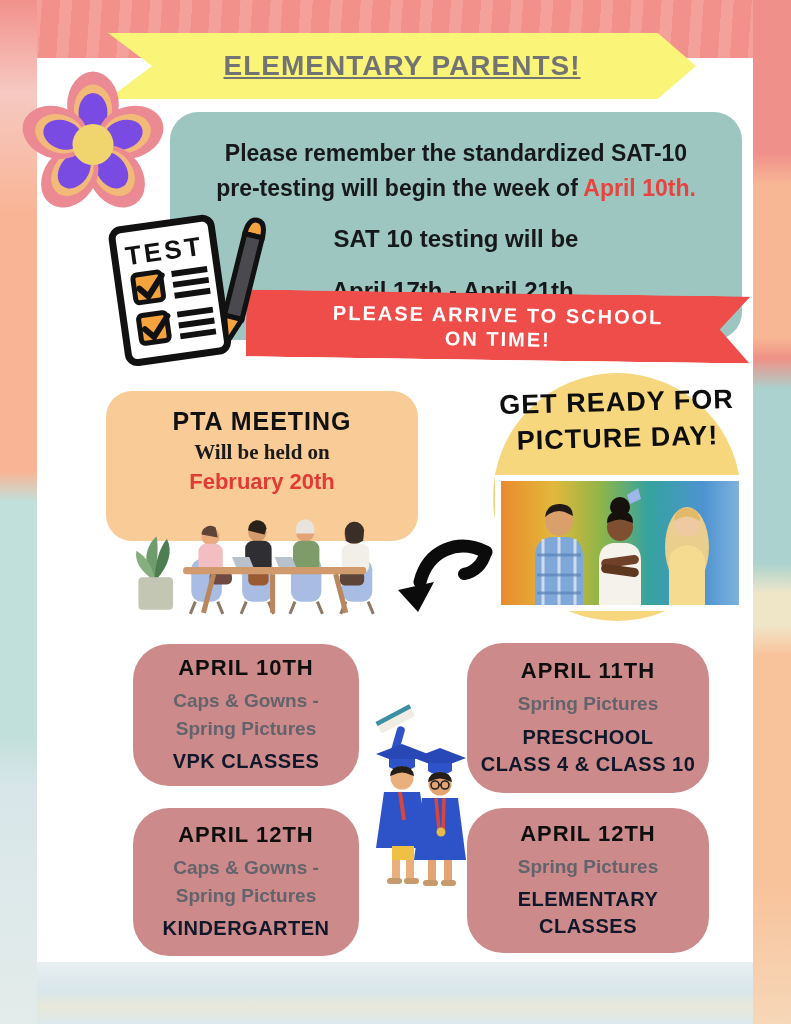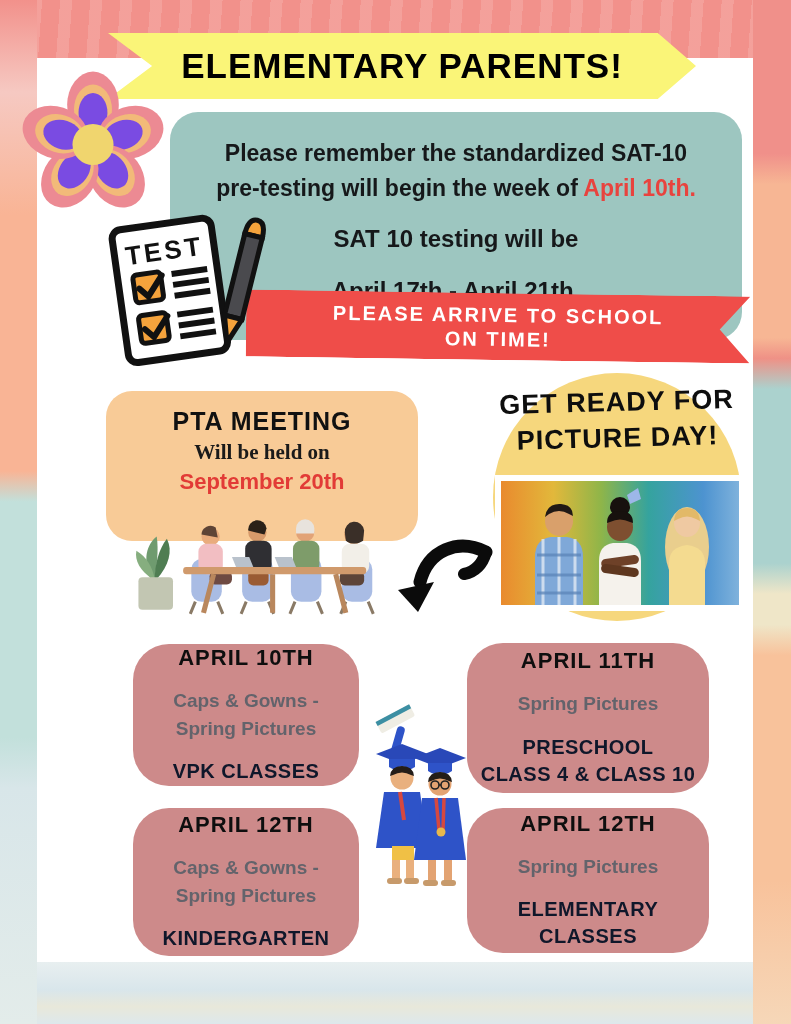--- a/index.html
+++ b/index.html
@@ -16,21 +16,21 @@
   .bg-right{left:753px;top:0;width:38px;height:1024px;
     background:linear-gradient(180deg,#F0908A 0%,#F0908A 15%,#F7B694 18%,#F7B694 33%,#EF9186 35%,#ABD2CE 38%,#ABD2CE 55%,#EFE6C8 58%,#EFE6C8 61%,#F8C29B 64%,#F8C29B 86%,#F6D7B8 100%);}
   .bg-bottom{left:37px;top:962px;width:716px;height:62px;
     background:linear-gradient(180deg,#E8EFF0 0%,#D9E6EB 45%,#E8E8DA 72%,#DDE8EC 100%);}
   .panel{position:absolute;left:37px;top:58px;width:716px;height:904px;background:#FFFFFF;}
 
   
   .banner{position:absolute;left:108px;top:33px;width:588px;height:66px;background:#FAF578;
     clip-path:polygon(0 0,93.5% 0,100% 50%,93.5% 100%,0 100%,7.5% 50%);
     display:flex;align-items:center;justify-content:center;z-index:5;}
-  .banner span{font-size:35px;font-weight:800;letter-spacing:1px;color:#000000;}
+  .banner span{font-size:28px;font-weight:800;letter-spacing:1px;color:#737373;text-decoration:underline;}
 
   .flower{position:absolute;left:16px;top:64px;width:154px;height:152px;z-index:6;}
 
   
   .teal-box{position:absolute;left:170px;top:112px;width:572px;height:228px;background:#9DC6C0;
     border-radius:28px;z-index:2;text-align:center;padding-top:24px;box-sizing:border-box;}
   .teal-box p{margin:0;font-size:23px;font-weight:700;color:#16181A;line-height:1.5;}
   .teal-box .big{font-size:24px;margin-top:16px;}
   .red-text{color:#E8433E;}
 
@@ -56,21 +56,21 @@
     transform:rotate(-1.5deg);}
   .pd-title div{font-size:27px;font-weight:800;letter-spacing:1px;color:#0E0E0E;line-height:1.35;}
   .class-photo{position:absolute;left:495px;top:475px;width:250px;height:136px;background:#fff;
     padding:6px;box-sizing:border-box;z-index:3;}
   .class-photo svg{display:block;}
 
   .arrow{position:absolute;left:388px;top:538px;width:105px;height:82px;z-index:4;}
 
   
   .sch-card{position:absolute;background:#CD8A8A;border-radius:36px;text-align:center;
-    display:flex;flex-direction:column;justify-content:center;gap:16px;z-index:2;box-sizing:border-box;padding:10px 6px;}
+    display:flex;flex-direction:column;justify-content:center;gap:6px;z-index:2;box-sizing:border-box;padding:10px 6px;}
   .sch-1{left:133px;top:644px;width:226px;height:142px;}
   .sch-2{left:467px;top:643px;width:242px;height:150px;}
   .sch-3{left:133px;top:808px;width:226px;height:148px;}
   .sch-4{left:467px;top:808px;width:242px;height:145px;}
   .sch-date{font-size:22px;font-weight:800;letter-spacing:1px;color:#0E0E0E;}
   .sch-detail{font-size:19px;font-weight:600;color:#63636B;white-space:pre-line;line-height:1.45;}
   .sch-group{font-size:20px;font-weight:800;letter-spacing:.5px;color:#0f172a;white-space:pre-line;line-height:1.35;}
 
   .grad-photo{position:absolute;left:356px;top:696px;width:118px;height:202px;z-index:3;}
 </style>
@@ -148,21 +148,21 @@
     <g transform="rotate(14 150 80)">
       <path d="M142 28 Q142 12 151 12 Q160 12 160 28 Z" fill="#F5A33C" stroke="#111" stroke-width="5"></path>
       <rect x="142" y="28" width="18" height="84" fill="#4A4A4E" stroke="#111" stroke-width="5"></rect>
       <path d="M142 112 L151 138 L160 112 Z" fill="#F5A33C" stroke="#111" stroke-width="5" stroke-linejoin="round"></path>
     </g>
   </svg>
 
   <div class="pta-box">
     <p class="pta-title">PTA MEETING</p>
     <p class="pta-line">Will be held on</p>
-    <p class="pta-date">September 20th</p>
+    <p class="pta-date">February 20th</p>
   </div>
 
   <svg class="meeting" viewBox="0 0 300 108">
     <g>
       <path d="M38 72 C30 52 34 38 44 30 C46 44 44 58 42 72 Z" fill="#6F9B6F"></path>
       <path d="M44 72 C56 58 60 44 54 32 C46 42 42 58 42 72 Z" fill="#4F7D52"></path>
       <path d="M40 72 C28 64 22 54 24 44 C34 50 40 60 42 72 Z" fill="#86AE7F"></path>
       <rect x="26" y="70" width="34" height="32" rx="4" fill="#C2C6B2"></rect>
     </g>
     <rect x="78" y="52" width="30" height="42" rx="10" fill="#A9BCE4"></rect>

